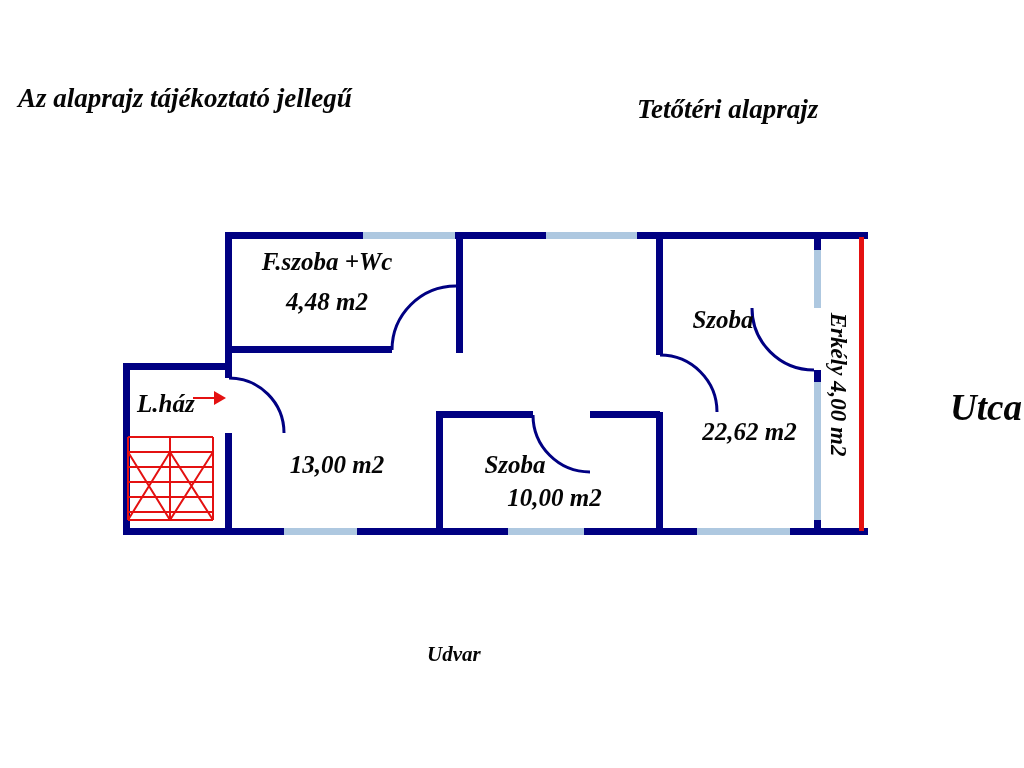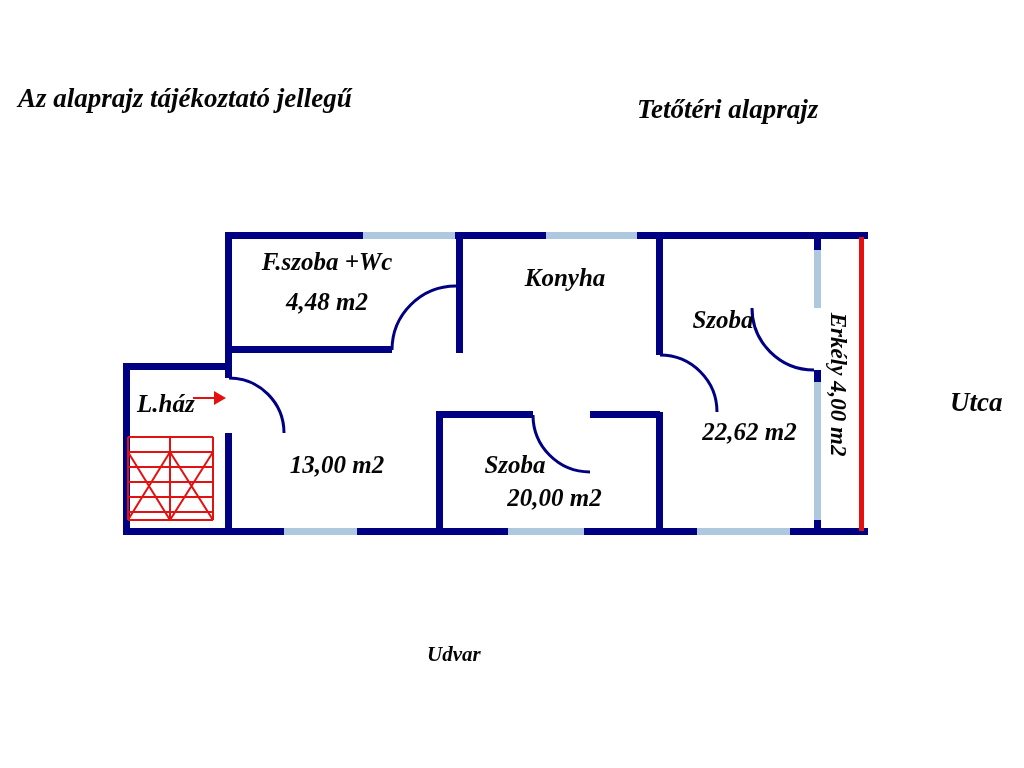--- a/index.html
+++ b/index.html
@@ -73,33 +73,32 @@
     </g>
 
     <g>
       <path class="stairs" d="M193 398 H214"></path>
       <polygon class="stairs-fill" points="214,391 226,398 214,405"></polygon>
     </g>
   </svg>
 
   <div class="lbl" style="left:637px;top:95px;font-size:27px">Tetőtéri alaprajz</div>
   <div class="lbl" style="left:18px;top:84px;font-size:27px">Az alaprajz tájékoztató jellegű</div>
-  <div class="lbl" style="left:950px;top:388px;font-size:27px">Utca</div>
+  <div class="lbl" style="left:950px;top:388px;font-size:37px">Utca</div>
   <div class="lbl" style="left:427px;top:643px;font-size:21px">Udvar</div>
 
   <div class="lbl center" style="left:237px;top:248px;width:180px">F.szoba +Wc</div>
   <div class="lbl center" style="left:237px;top:288px;width:180px">4,48 m2</div>
 
-  <div class="lbl center" style="left:480px;top:264px;width:170px">Konyha</div>
 
   <div class="lbl center" style="left:668px;top:306px;width:110px">Szoba</div>
   <div class="lbl center" style="left:677px;top:418px;width:145px">22,62 m2</div>
 
   <div class="lbl center" style="left:262px;top:451px;width:150px">13,00 m2</div>
 
   <div class="lbl center" style="left:460px;top:451px;width:110px">Szoba</div>
-  <div class="lbl center" style="left:482px;top:484px;width:145px">20,00 m2</div>
+  <div class="lbl center" style="left:482px;top:484px;width:145px">10,00 m2</div>
 
   <div class="lbl" style="left:137px;top:390px">L.ház</div>
 
   <div class="lbl center rot" style="left:728px;top:372px;width:220px;font-size:23px">Erkély 4,00 m2</div>
 
 </div>
 
 </body></html>

